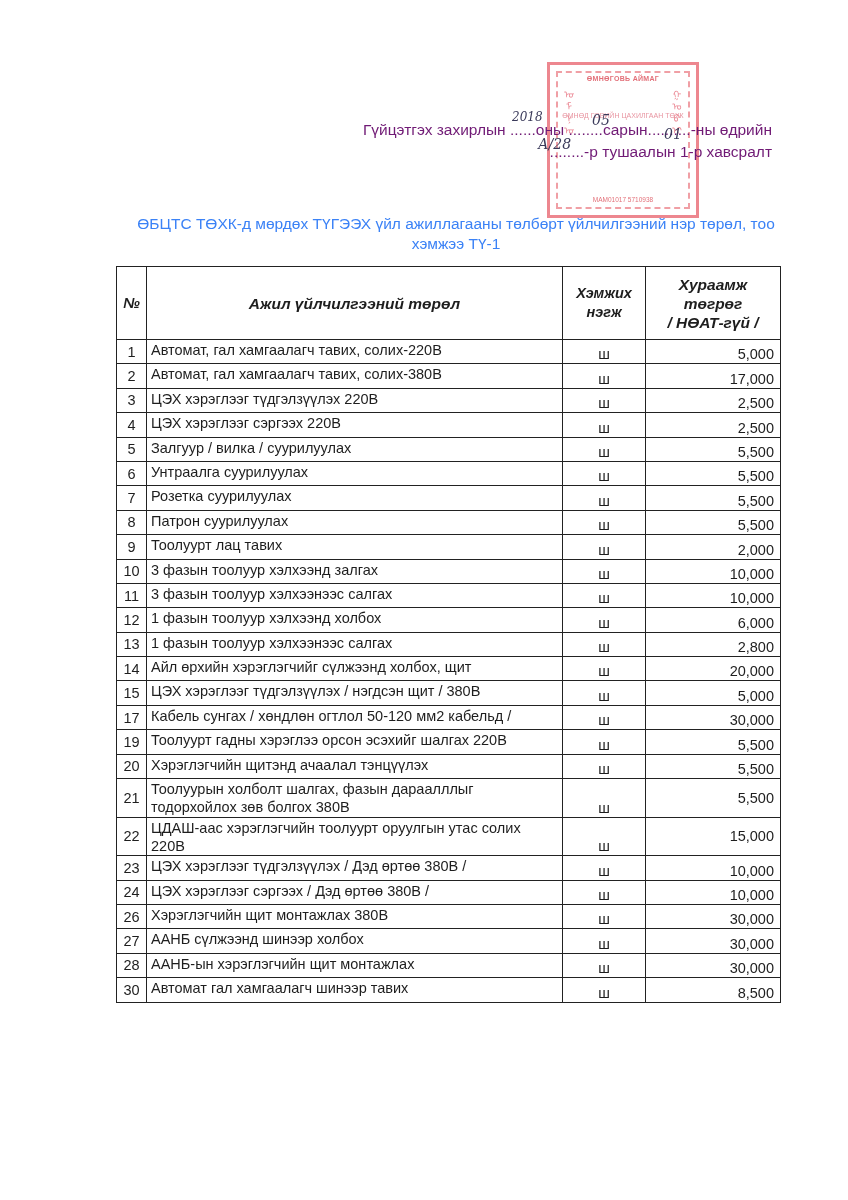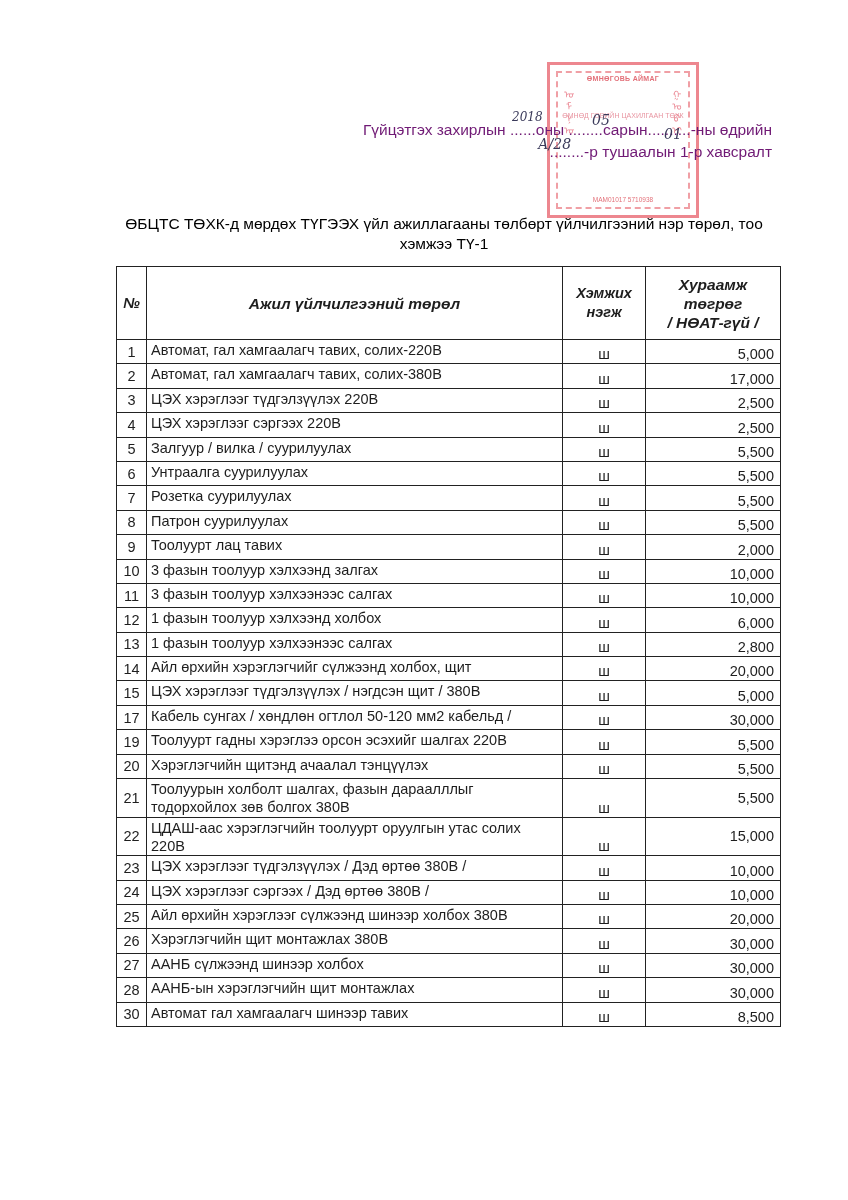--- a/index.html
+++ b/index.html
@@ -36,22 +36,22 @@
   .header-line {
     position: absolute; right: 76px; font-size: 15.5px; color: #701a75; white-space: nowrap;
   }
   .header-line.l1 { top: 121px; }
   .header-line.l2 { top: 143px; }
   .hand {
     position: absolute; font-family: "DejaVu Serif", serif; font-style: italic;
     color: #3a3a5a; font-size: 14px;
   }
   .title {
-    position: absolute; left: 100px; width: 688px; top: 214px; text-align: center;
-    font-size: 15.5px; line-height: 20px; color: #000000;
+    position: absolute; left: 112px; width: 688px; top: 214px; text-align: center;
+    font-size: 15.5px; line-height: 20px; color: #3b82f6;
   }
   table {
     position: absolute; left: 116px; top: 266px; width: 664px;
     border-collapse: collapse; table-layout: fixed; font-size: 14.5px;
   }
   td, th { border: 1.3px solid #222; padding: 0 4px; color: #1e1e1e; }
   th {
     height: 72px; font-style: italic; font-weight: bold; font-size: 14.5px;
     text-align: center; vertical-align: middle; line-height: 19px;
   }
@@ -237,26 +237,20 @@
         <td class="unit">ш</td>
         <td class="price">10,000</td>
       </tr>
       <tr>
         <td class="num">24</td>
         <td class="name">ЦЭХ хэрэглээг сэргээх / Дэд өртөө 380В /</td>
         <td class="unit">ш</td>
         <td class="price">10,000</td>
       </tr>
       <tr>
-        <td class="num">25</td>
-        <td class="name">Айл өрхийн хэрэглээг сүлжээнд шинээр холбох 380В</td>
-        <td class="unit">ш</td>
-        <td class="price">20,000</td>
-      </tr>
-      <tr>
         <td class="num">26</td>
         <td class="name">Хэрэглэгчийн щит монтажлах 380В</td>
         <td class="unit">ш</td>
         <td class="price">30,000</td>
       </tr>
       <tr>
         <td class="num">27</td>
         <td class="name">ААНБ сүлжээнд шинээр холбох</td>
         <td class="unit">ш</td>
         <td class="price">30,000</td>

